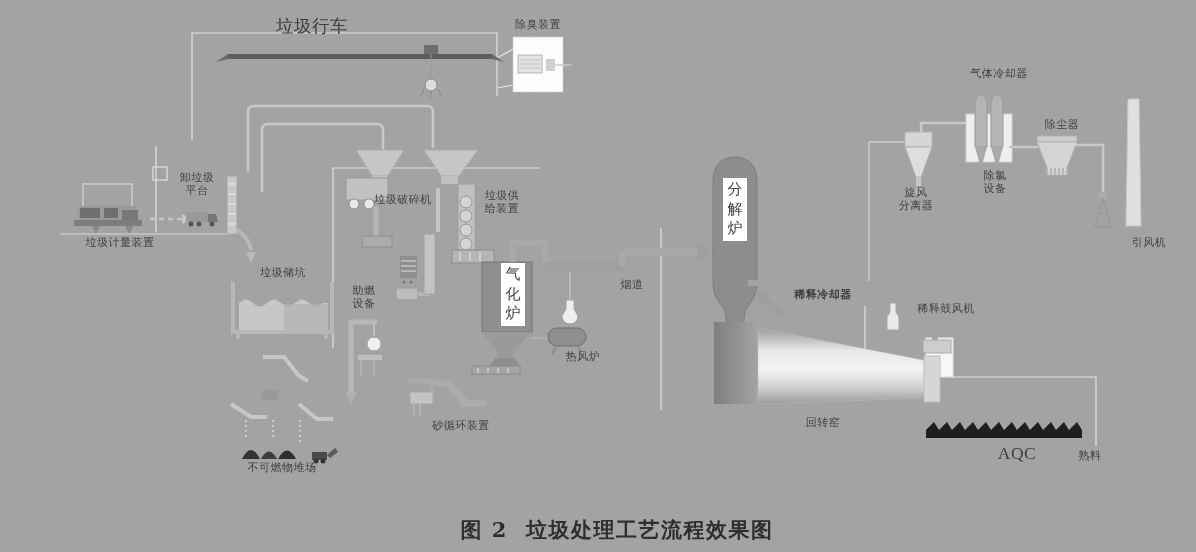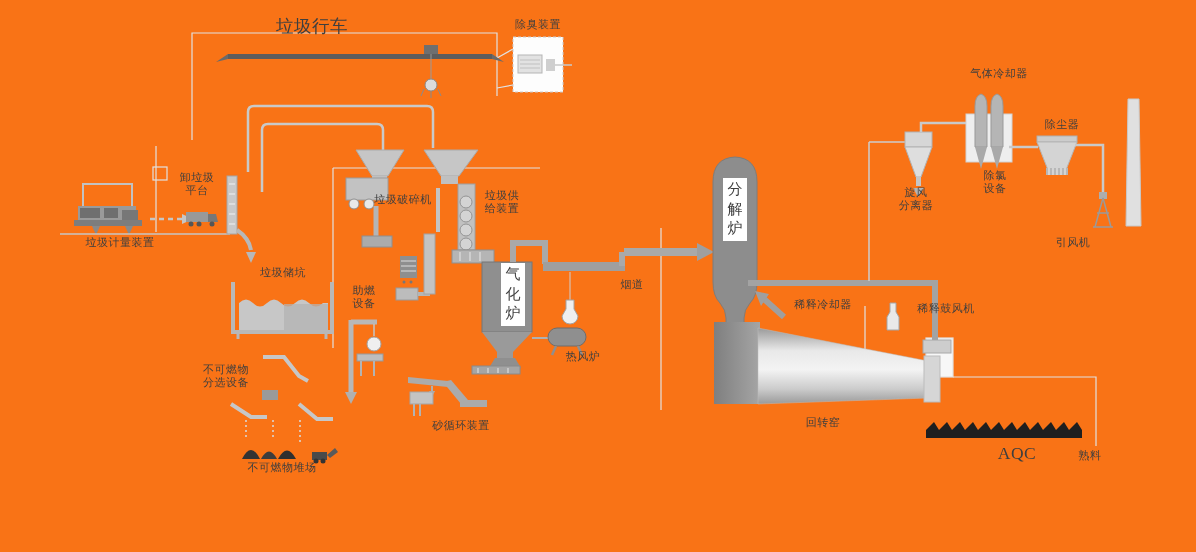--- a/index.html
+++ b/index.html
@@ -1,17 +1,17 @@
 <!DOCTYPE html>
 <html><head>
 <meta charset="utf-8">
 <style>
   html,body{margin:0;padding:0;background:#ffffff;}
   .stage{
-    position:relative;width:1196px;height:552px;background:#f97316;overflow:hidden;
+    position:relative;width:1196px;height:552px;background:#a3a3a3;overflow:hidden;
     font-family:"DejaVu Serif","Liberation Serif",serif;
   }
   .stage svg{position:absolute;left:0;top:0;}
   .lbl{
     position:absolute;color:#3f3f3f;font-size:11px;line-height:1.18;
     text-align:center;white-space:pre-line;letter-spacing:.5px;
   }
   .lbl.big{font-size:17.5px;}
   .lbl.vert{
     background:#ffffff;line-height:1.3;letter-spacing:0;padding:2px 2px;
@@ -281,33 +281,34 @@
   <div class="lbl" style="left:358px;top:194px;width:90px;">垃圾破碎机</div>
   <div class="lbl" style="left:474px;top:190px;width:56px;">垃圾供
 给装置</div>
   <div class="lbl" style="left:342px;top:285px;width:44px;">助燃
 设备</div>
   <div class="lbl vert" style="left:501px;top:263px;width:20px;">气
 化
 炉</div>
   <div class="lbl" style="left:612px;top:279px;width:40px;">烟道</div>
   <div class="lbl" style="left:554px;top:351px;width:58px;">热风炉</div>
-  <div class="lbl" style="left:189px;top:364px;width:74px;">不可燃物
-分选设备</div>
   <div class="lbl" style="left:230px;top:462px;width:104px;">不可燃物堆场</div>
   <div class="lbl" style="left:416px;top:419px;width:90px;font-family:Liberation Serif, serif;">砂循环装置</div>
   <div class="lbl vert" style="left:723px;top:178px;width:20px;">分
 解
 炉</div>
-  <div class="lbl" style="left:778px;top:299px;width:90px;">稀释冷却器</div>
+  <div class="lbl" style="left:778px;top:289px;width:90px;font-weight:bold;">稀释冷却器</div>
   <div class="lbl" style="left:900px;top:303px;width:92px;">稀释鼓风机</div>
   <div class="lbl" style="left:888px;top:187px;width:56px;">旋风
 分离器</div>
   <div class="lbl" style="left:954px;top:68px;width:90px;">气体冷却器</div>
   <div class="lbl" style="left:974px;top:170px;width:42px;">除氯
 设备</div>
   <div class="lbl" style="left:1033px;top:119px;width:58px;">除尘器</div>
-  <div class="lbl" style="left:1044px;top:237px;width:58px;">引风机</div>
+  <div class="lbl" style="left:1120px;top:237px;width:58px;">引风机</div>
   <div class="lbl" style="left:794px;top:417px;width:58px;">回转窑</div>
   <div class="lbl big" style="left:995px;top:443px;width:44px;font-family:Liberation Serif, serif;">AQC</div>
   <div class="lbl" style="left:1068px;top:450px;width:44px;">熟料</div>
 
+  <div class="caption">
+    <span>图 2</span><span class="ttl">垃圾处理工艺流程效果图</span>
+  </div>
 </div>
 
 </body></html>

